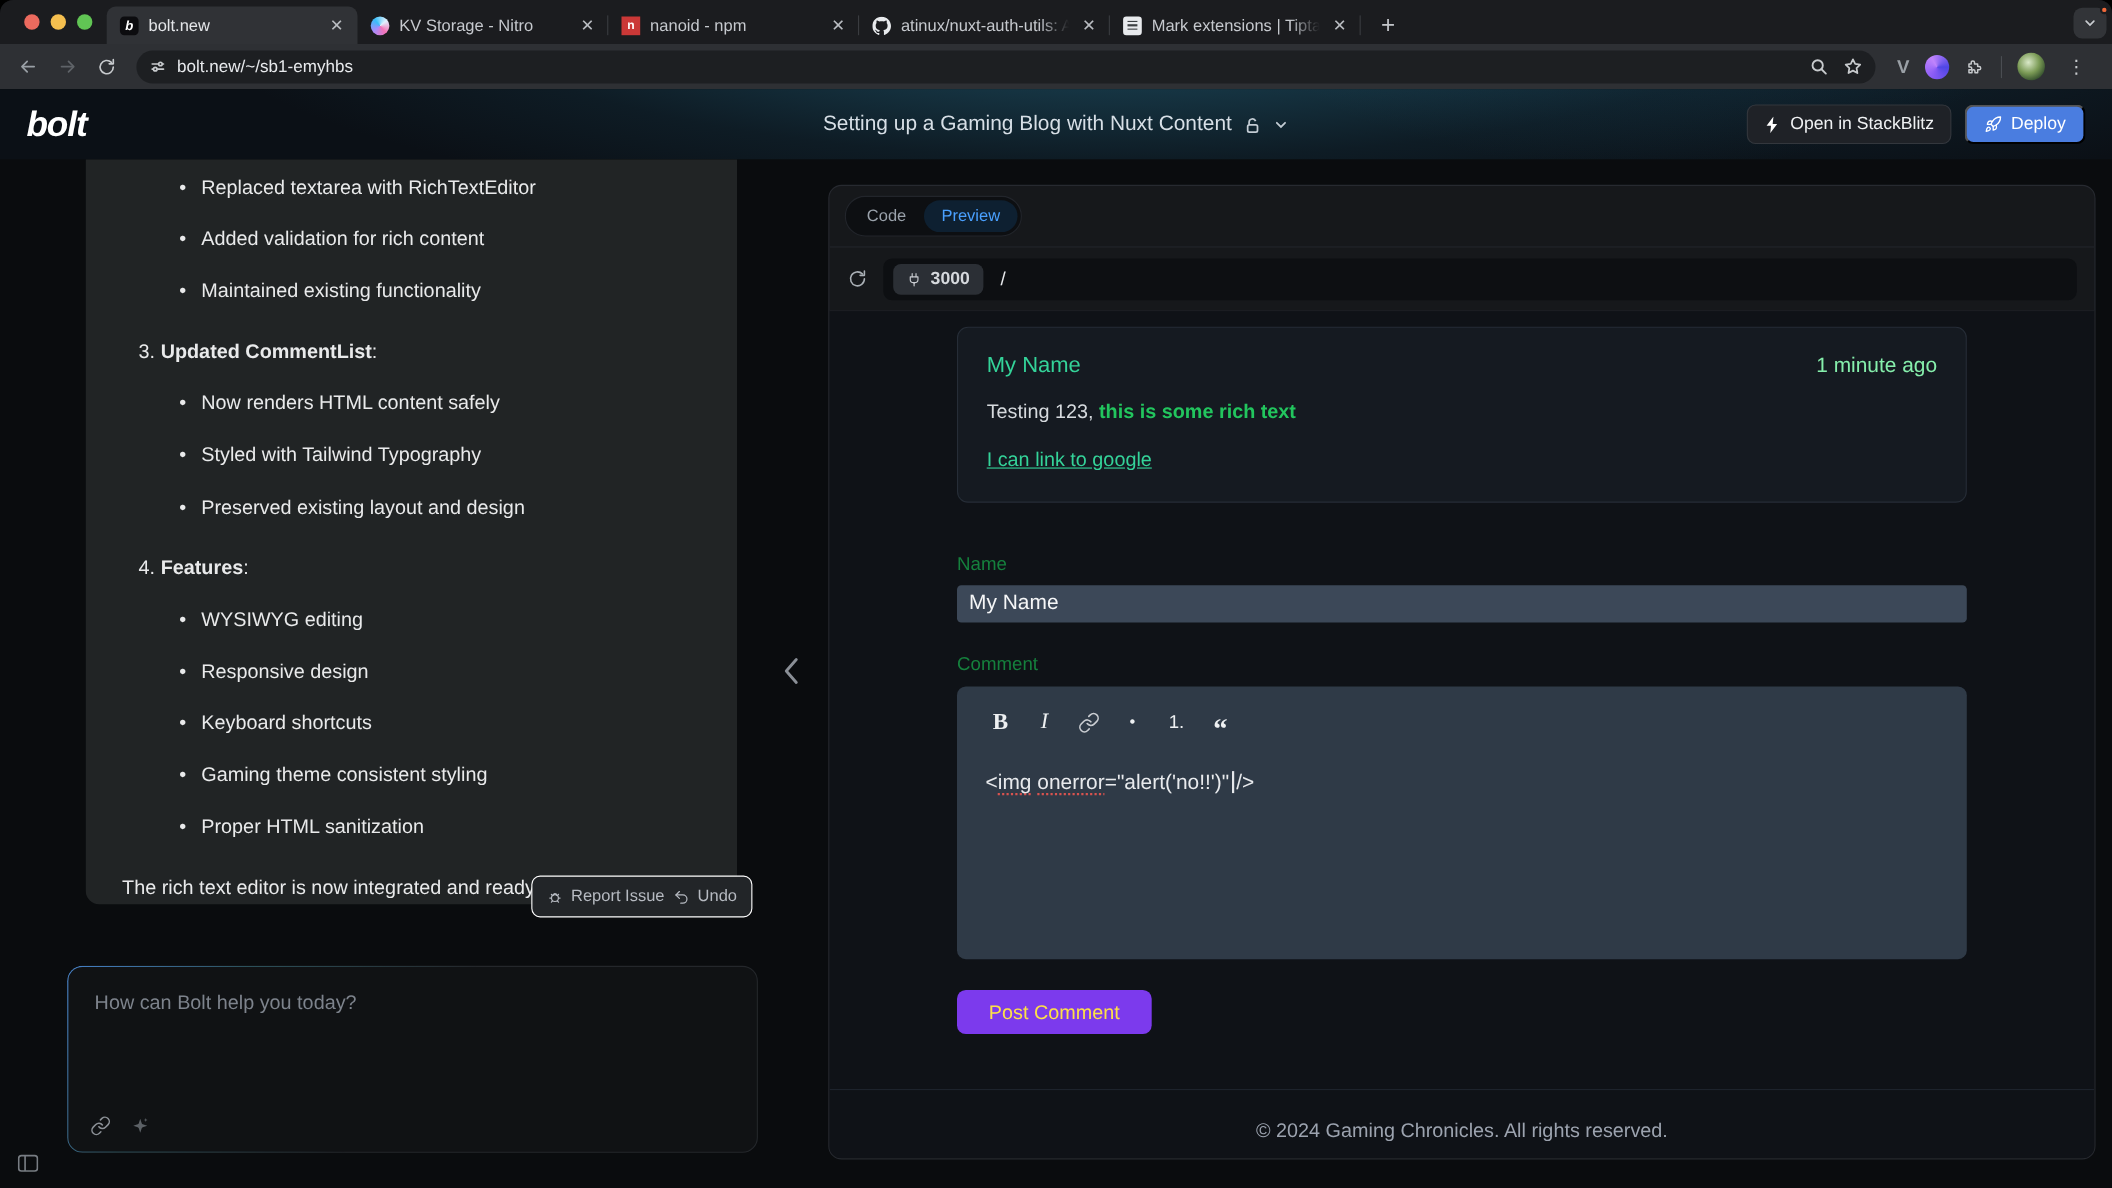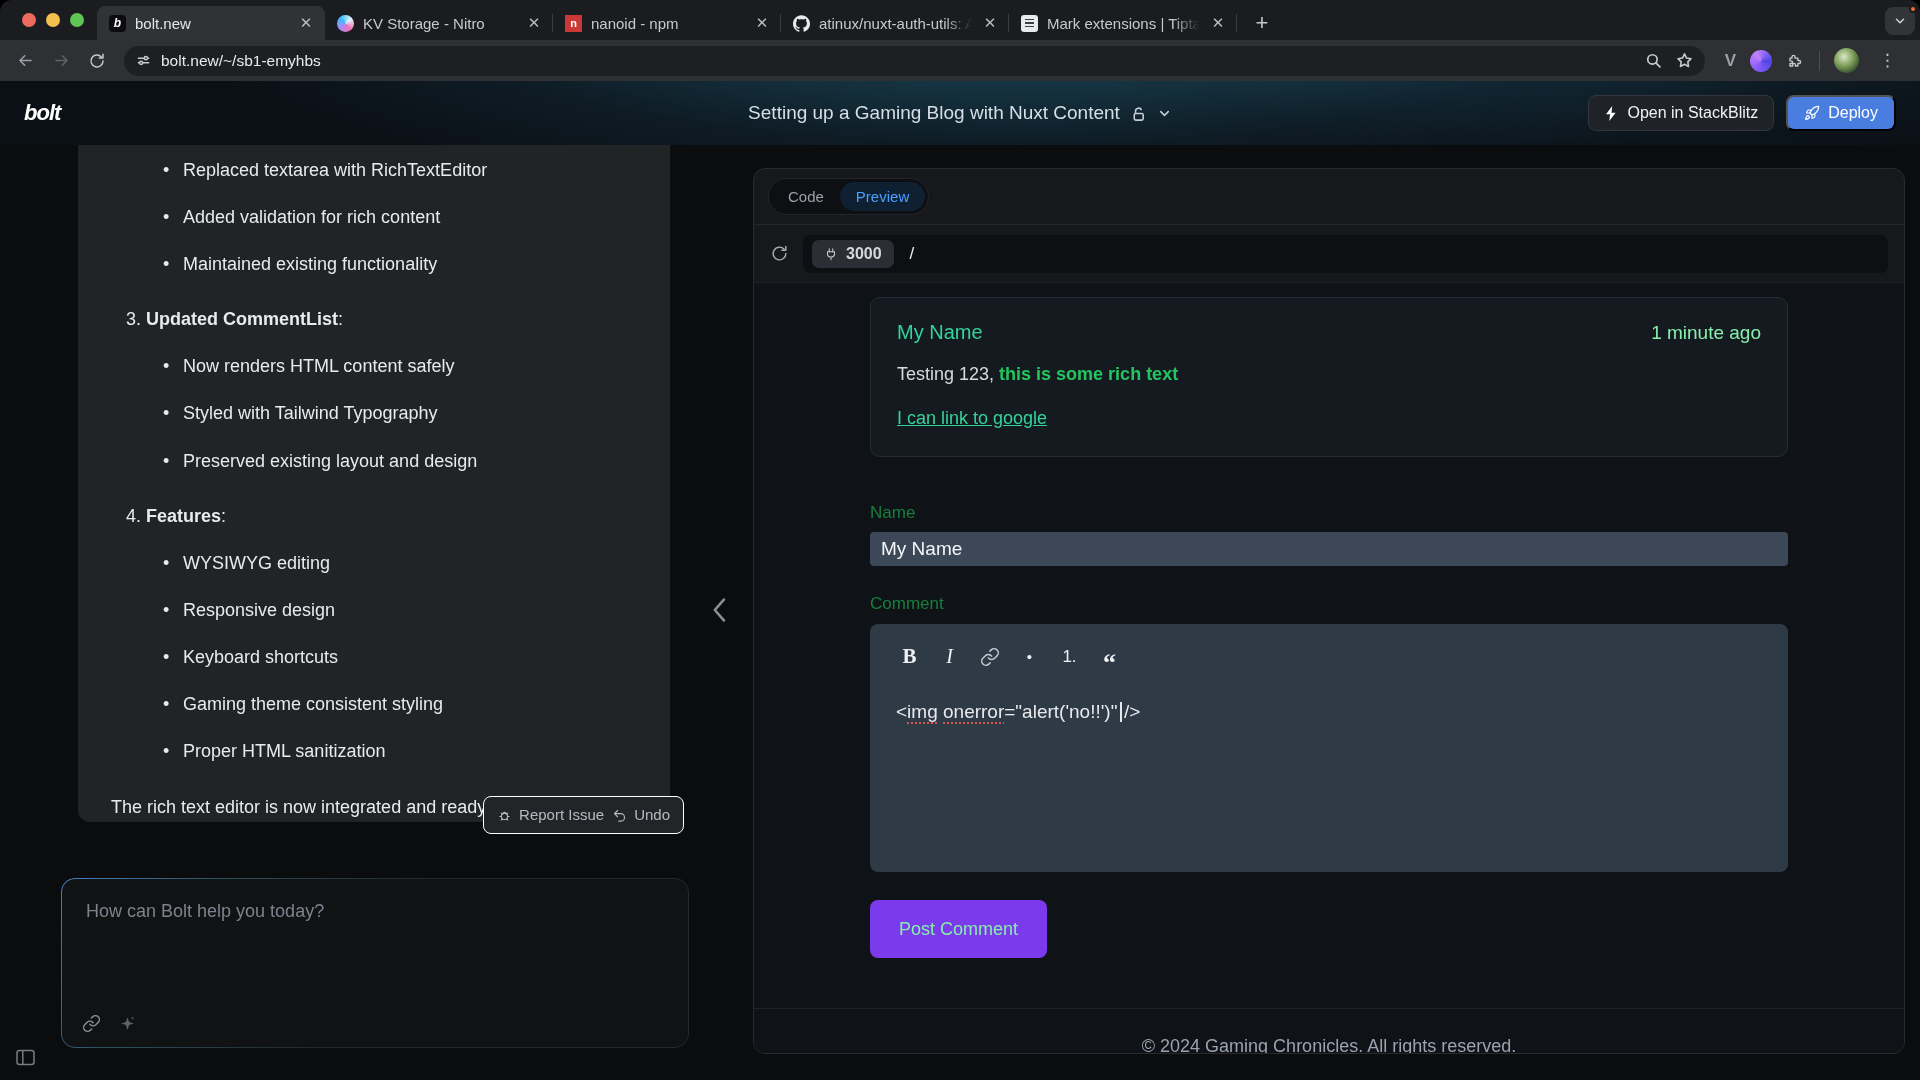--- a/index.html
+++ b/index.html
@@ -38,21 +38,21 @@
   .chrome-sep { width:1px; height:20px; background:#4a4d52; }
   .avatar { width:25px; height:25px; border-radius:50%; background:radial-gradient(circle at 40% 35%, #d9e8c8, #7a9a55 45%, #2f4a2b 80%); }
   .menu-dots { color:#c7cacd; font-size:17px; letter-spacing:0; padding:0 6px; }
 
   
   .bolt-header { position:absolute; top:81px; left:0; right:0; height:64px;
     background: radial-gradient(1100px 260px at 53% -80px, rgba(52,152,188,.5), rgba(30,90,115,.16) 55%, transparent 78%),
                 radial-gradient(700px 220px at 85% -70px, rgba(28,80,105,.35), transparent 72%),
                 #0b1016;
     display:flex; align-items:center; padding:0 24px; }
-  .bolt-logo { color:#fff; font-size:22px; font-weight:bold; font-style:italic; letter-spacing:-1px; }
+  .bolt-logo { color:#fff; font-size:32px; font-weight:bold; font-style:italic; letter-spacing:-1px; }
   .header-center { position:absolute; left:0; right:0; display:flex; align-items:center; justify-content:center; gap:10px; color:#d7dfe6; font-size:19px; pointer-events:none; }
   .header-center > * { pointer-events:auto; }
   .header-right { margin-left:auto; display:flex; gap:12px; }
   .btn-stackblitz { height:36px; display:flex; align-items:center; gap:9px; background:#1f2227; border:1px solid #33373d; border-radius:8px; color:#f0f2f4; font-size:16px; padding:0 15px; }
   .btn-deploy { height:36px; display:flex; align-items:center; gap:8px; background:#4a7de0; border-radius:8px; color:#fff; font-size:16px; padding:0 16px; }
 
   
   .main { position:absolute; top:145px; left:0; right:0; bottom:0; background:#0a0c0e; }
 
   .chat-panel { position:absolute; left:78px; top:0; width:592px; height:677px; background:#212425; border-radius:0 0 12px 12px; padding:0 33px; overflow:visible; color:#e9eaeb; font-size:18px; line-height:1.45; }
@@ -106,21 +106,21 @@
   .ed-toolbar { display:flex; align-items:center; color:#eef0f2; }
   .ed-btn { min-width:27px; margin-right:13px; text-align:center; display:flex; align-items:center; justify-content:center; }
   .ed-bold { font-family:"Liberation Serif",serif; font-weight:bold; font-size:21px; }
   .ed-italic { font-family:"Liberation Serif",serif; font-style:italic; font-size:20px; }
   .ed-bullet { font-size:15px; }
   .ed-ordered { font-size:17px; }
   .ed-quote { font-family:"Liberation Serif",serif; font-weight:bold; font-size:26px; line-height:10px; padding-top:12px; }
   .ed-content { margin-top:32px; color:#e8eaed; font-size:19px; }
   .misspell { text-decoration:underline dotted #d9534f 2px; text-underline-offset:4px; }
   .caret { display:inline-block; width:1.5px; height:20px; background:#e5e7eb; vertical-align:-4px; margin:0 2px 0 3px; }
-  .pv-submit { margin-top:28px; width:177px; height:58px; background:#7c3aed; border:0; border-radius:8px; color:#86efac; font-size:18px; font-family:"Liberation Sans",sans-serif; display:flex; align-items:center; justify-content:center; }
+  .pv-submit { margin-top:28px; width:177px; height:40px; background:#7c3aed; border:0; border-radius:8px; color:#fde047; font-size:18px; font-family:"Liberation Sans",sans-serif; display:flex; align-items:center; justify-content:center; }
   .pv-footer { margin-top:50px; border-top:1px solid #1d232c; padding-top:27px; text-align:center; color:#9ca3af; font-size:18px; }
 
   svg { display:block; }
 </style>
 </head>
 <body>
 
 <div class="window">
 
   <div class="tabstrip">

